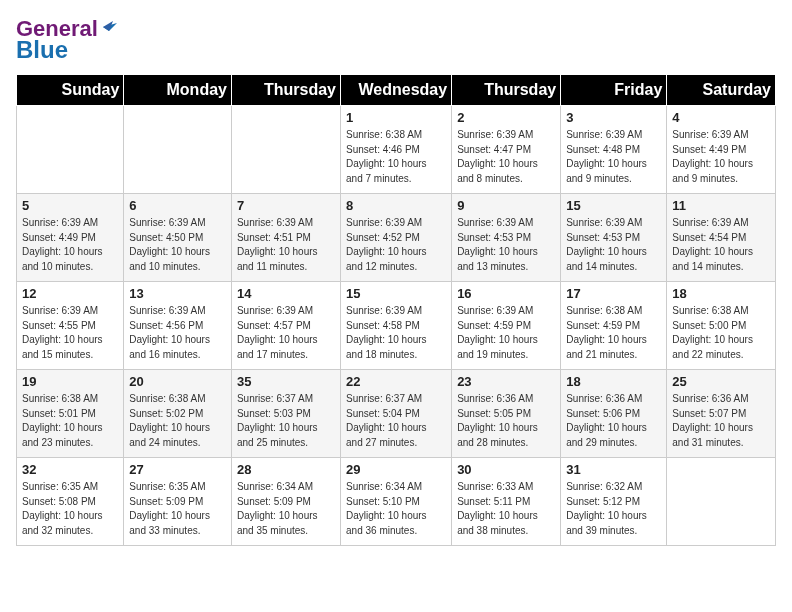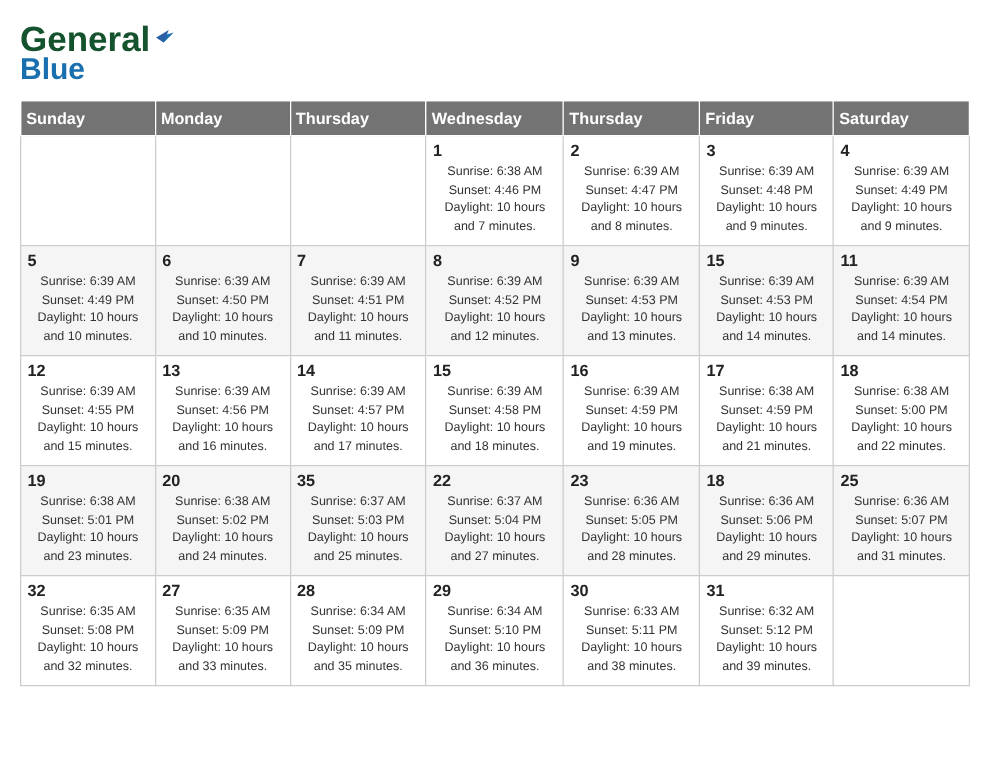--- a/index.html
+++ b/index.html
@@ -34,26 +34,26 @@
       font-size: 14px;
       color: #444;
       margin-top: 2px;
     }
     table {
       width: 100%;
       border-collapse: collapse;
       font-size: 10.5px;
     }
     thead th {
-      background: #737373;
+      background: #000000;
       color: #fff;
       padding: 6px 4px;
-      text-align: left;
+      text-align: right;
       font-weight: bold;
-      font-size: 13px;
+      font-size: 16px;
       border: 1px solid #fff;
     }
     tbody td {
       border: 1px solid #ccc;
       vertical-align: top;
       padding: 4px 5px;
       min-height: 80px;
       height: 88px;
       width: 113px;
       background: #fff;
@@ -65,33 +65,32 @@
       font-weight: bold;
       font-size: 13px;
       color: #222;
       margin-bottom: 3px;
       display: block;
     }
     .day-info {
       color: #333;
       font-size: 10px;
       line-height: 1.45;
-      text-align: center;
     }
     .empty-cell {
       background: #fff !important;
     }
   </style>
 </head>
 <body>
 
 <div class="header">
   <div class="logo">
     <div style="display:flex;align-items:center;">
-      <span style="font-size:28px;font-weight:bold;color:#14532d;">General</span>
+      <span style="font-size:22px;font-weight:bold;color:#701a75;">General</span>
       <svg width="18" height="18" viewBox="0 0 18 18" style="margin-left:1px;margin-top:-6px;">
         <polygon points="4,10 18,6 10,14" fill="#1a6faf"></polygon>
         <polygon points="4,10 14,4 10,14" fill="#2d5fa6"></polygon>
       </svg>
     </div>
     <span style="font-size:24px;font-weight:bold;color:#1a6faf;margin-top:-6px;">Blue</span>
   </div>
   <div class="title-block">
     <div class="calendar-title"></div>
     <div class="calendar-subtitle"></div>

